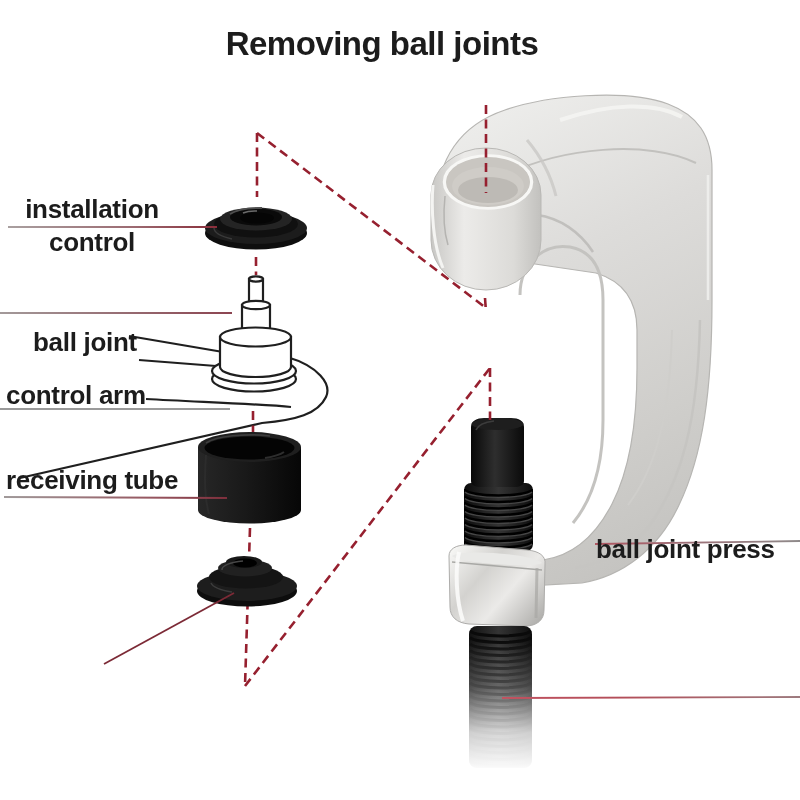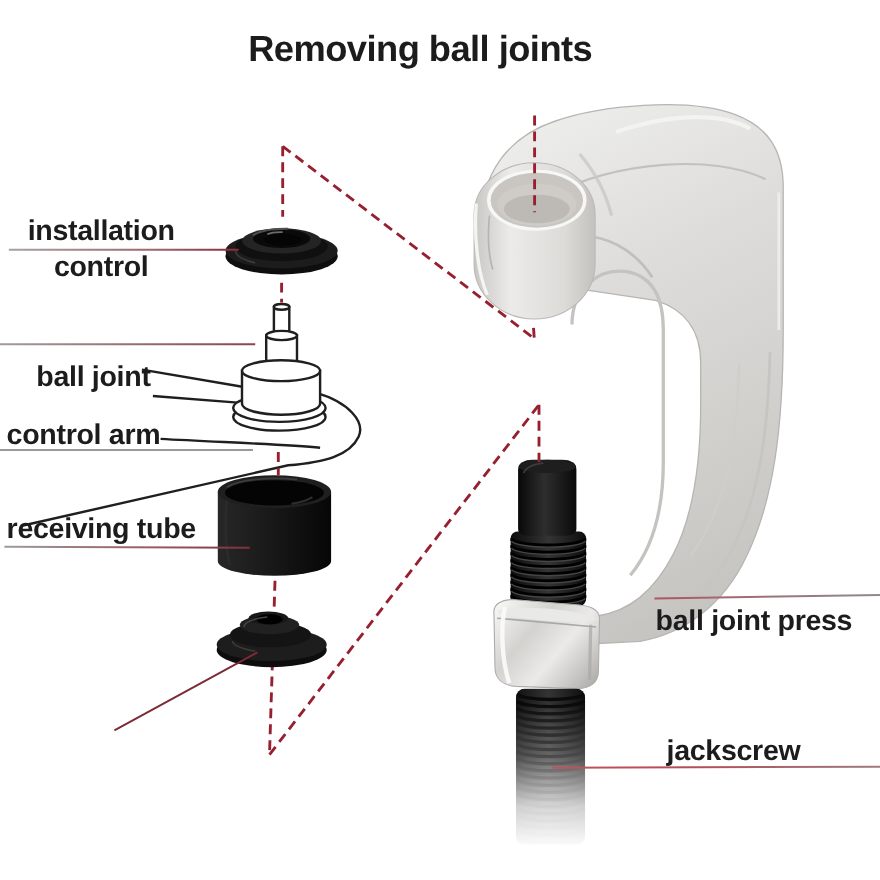--- a/index.html
+++ b/index.html
@@ -276,17 +276,16 @@
   <span class="label" style="position:static;display:block;">control</span>
 </div>
 
 <div class="label" style="left:33px;top:283px;margin-top:44px;">ball joint</div>
 
 <div class="label" style="left:6px;top:380px;">control arm</div>
 
 <div class="label" style="left:6px;top:465px;">receiving tube</div>
 
 
-<div class="label" style="left:596px;top:549px;">ball joint press</div>
-
-<div class="label" style="left:606px;top:667px;">jackscrew</div>
+<div class="label" style="left:596px;top:534px;">ball joint press</div>
+
 
 </div>
 
 </body></html>

